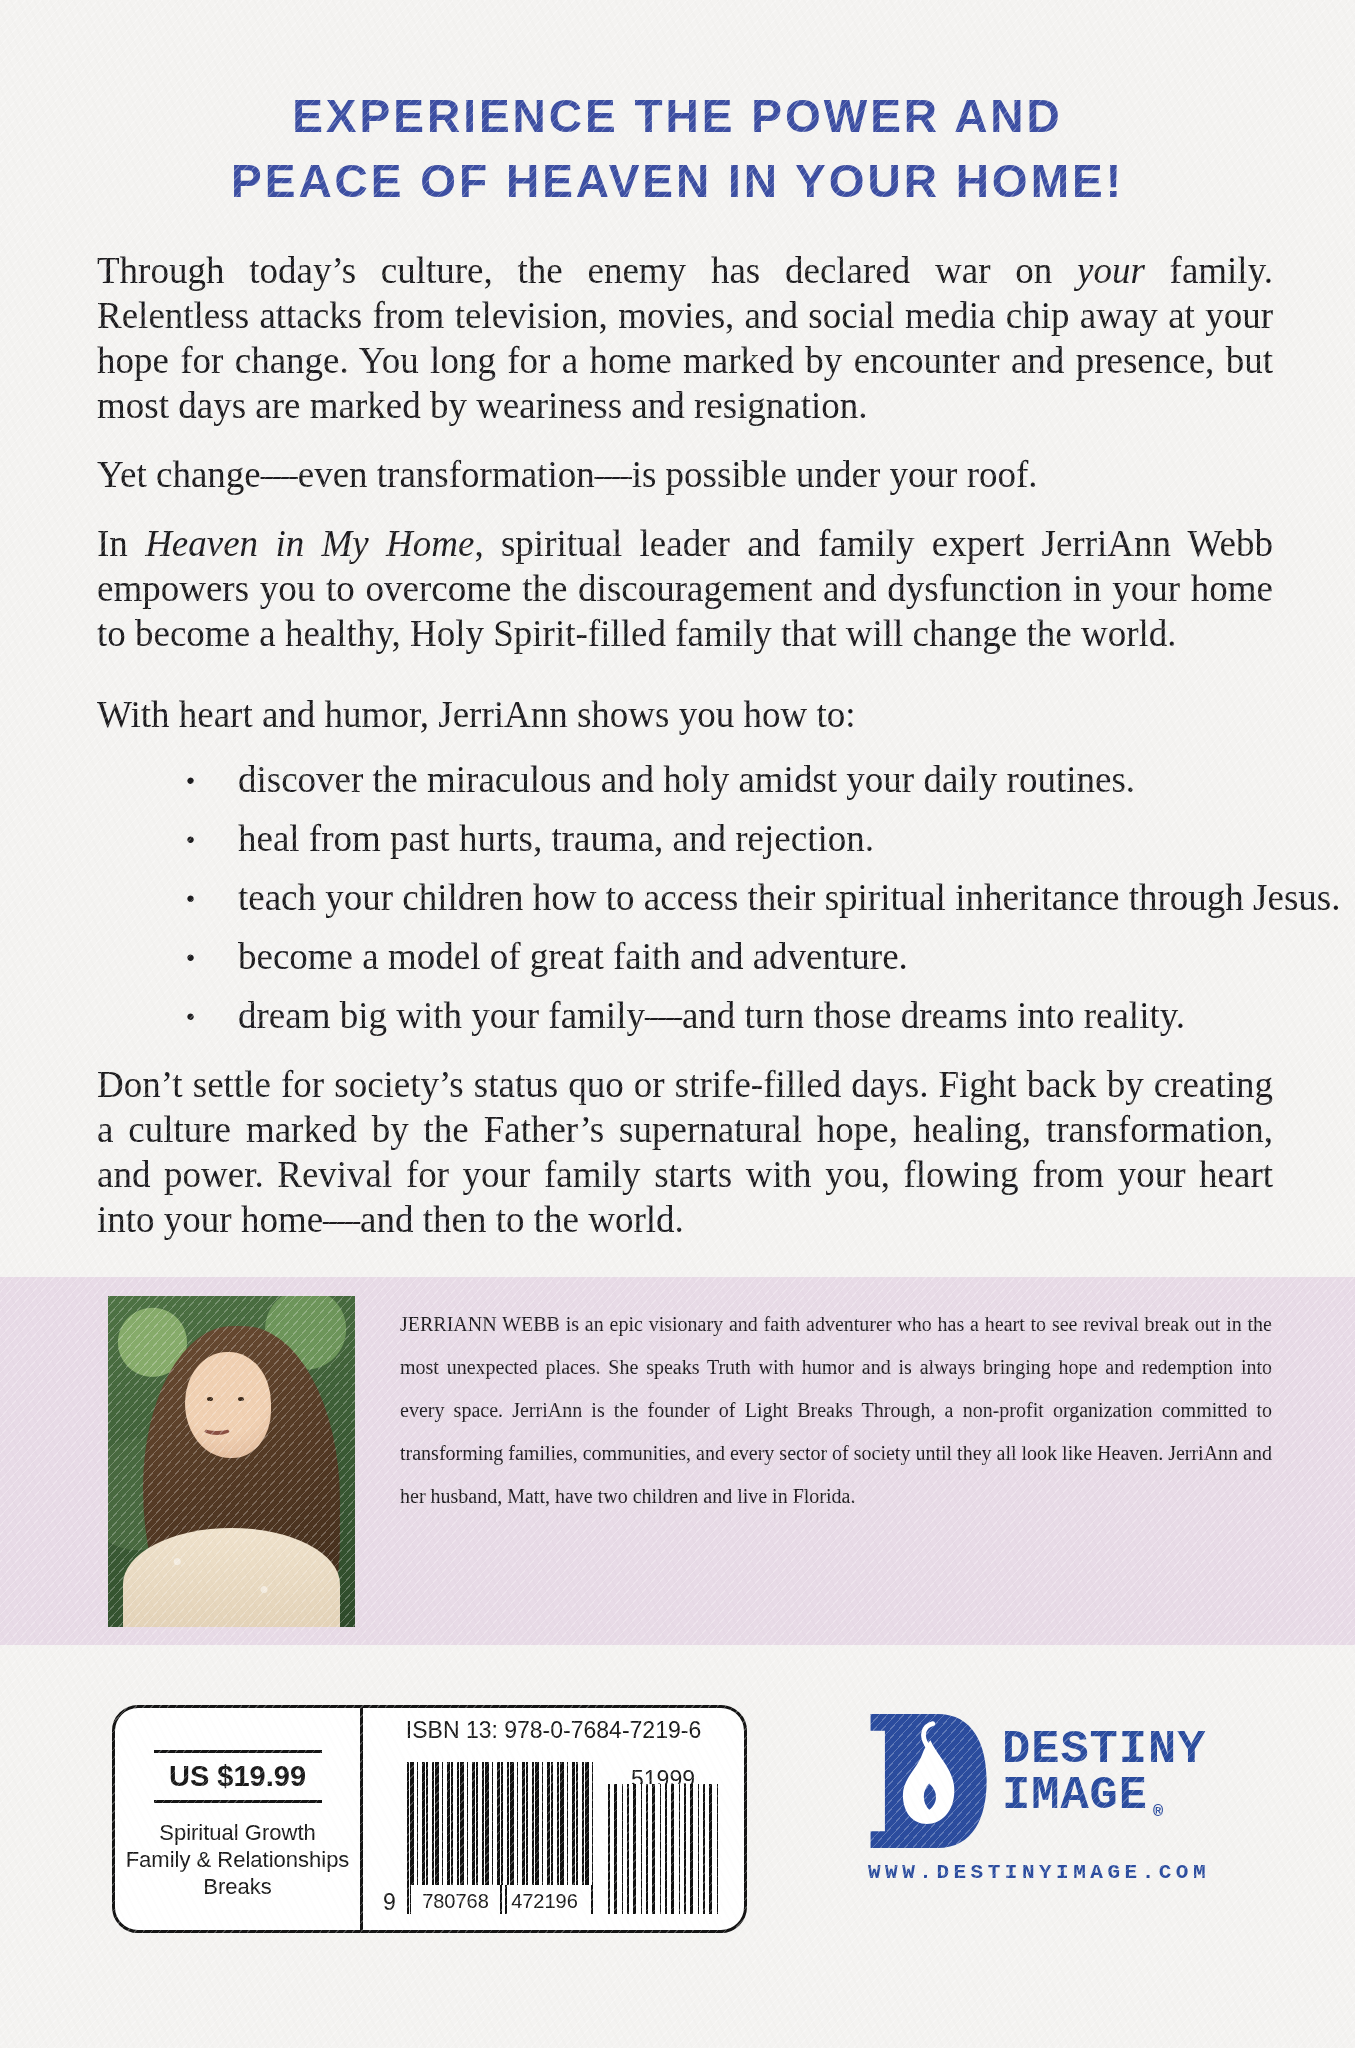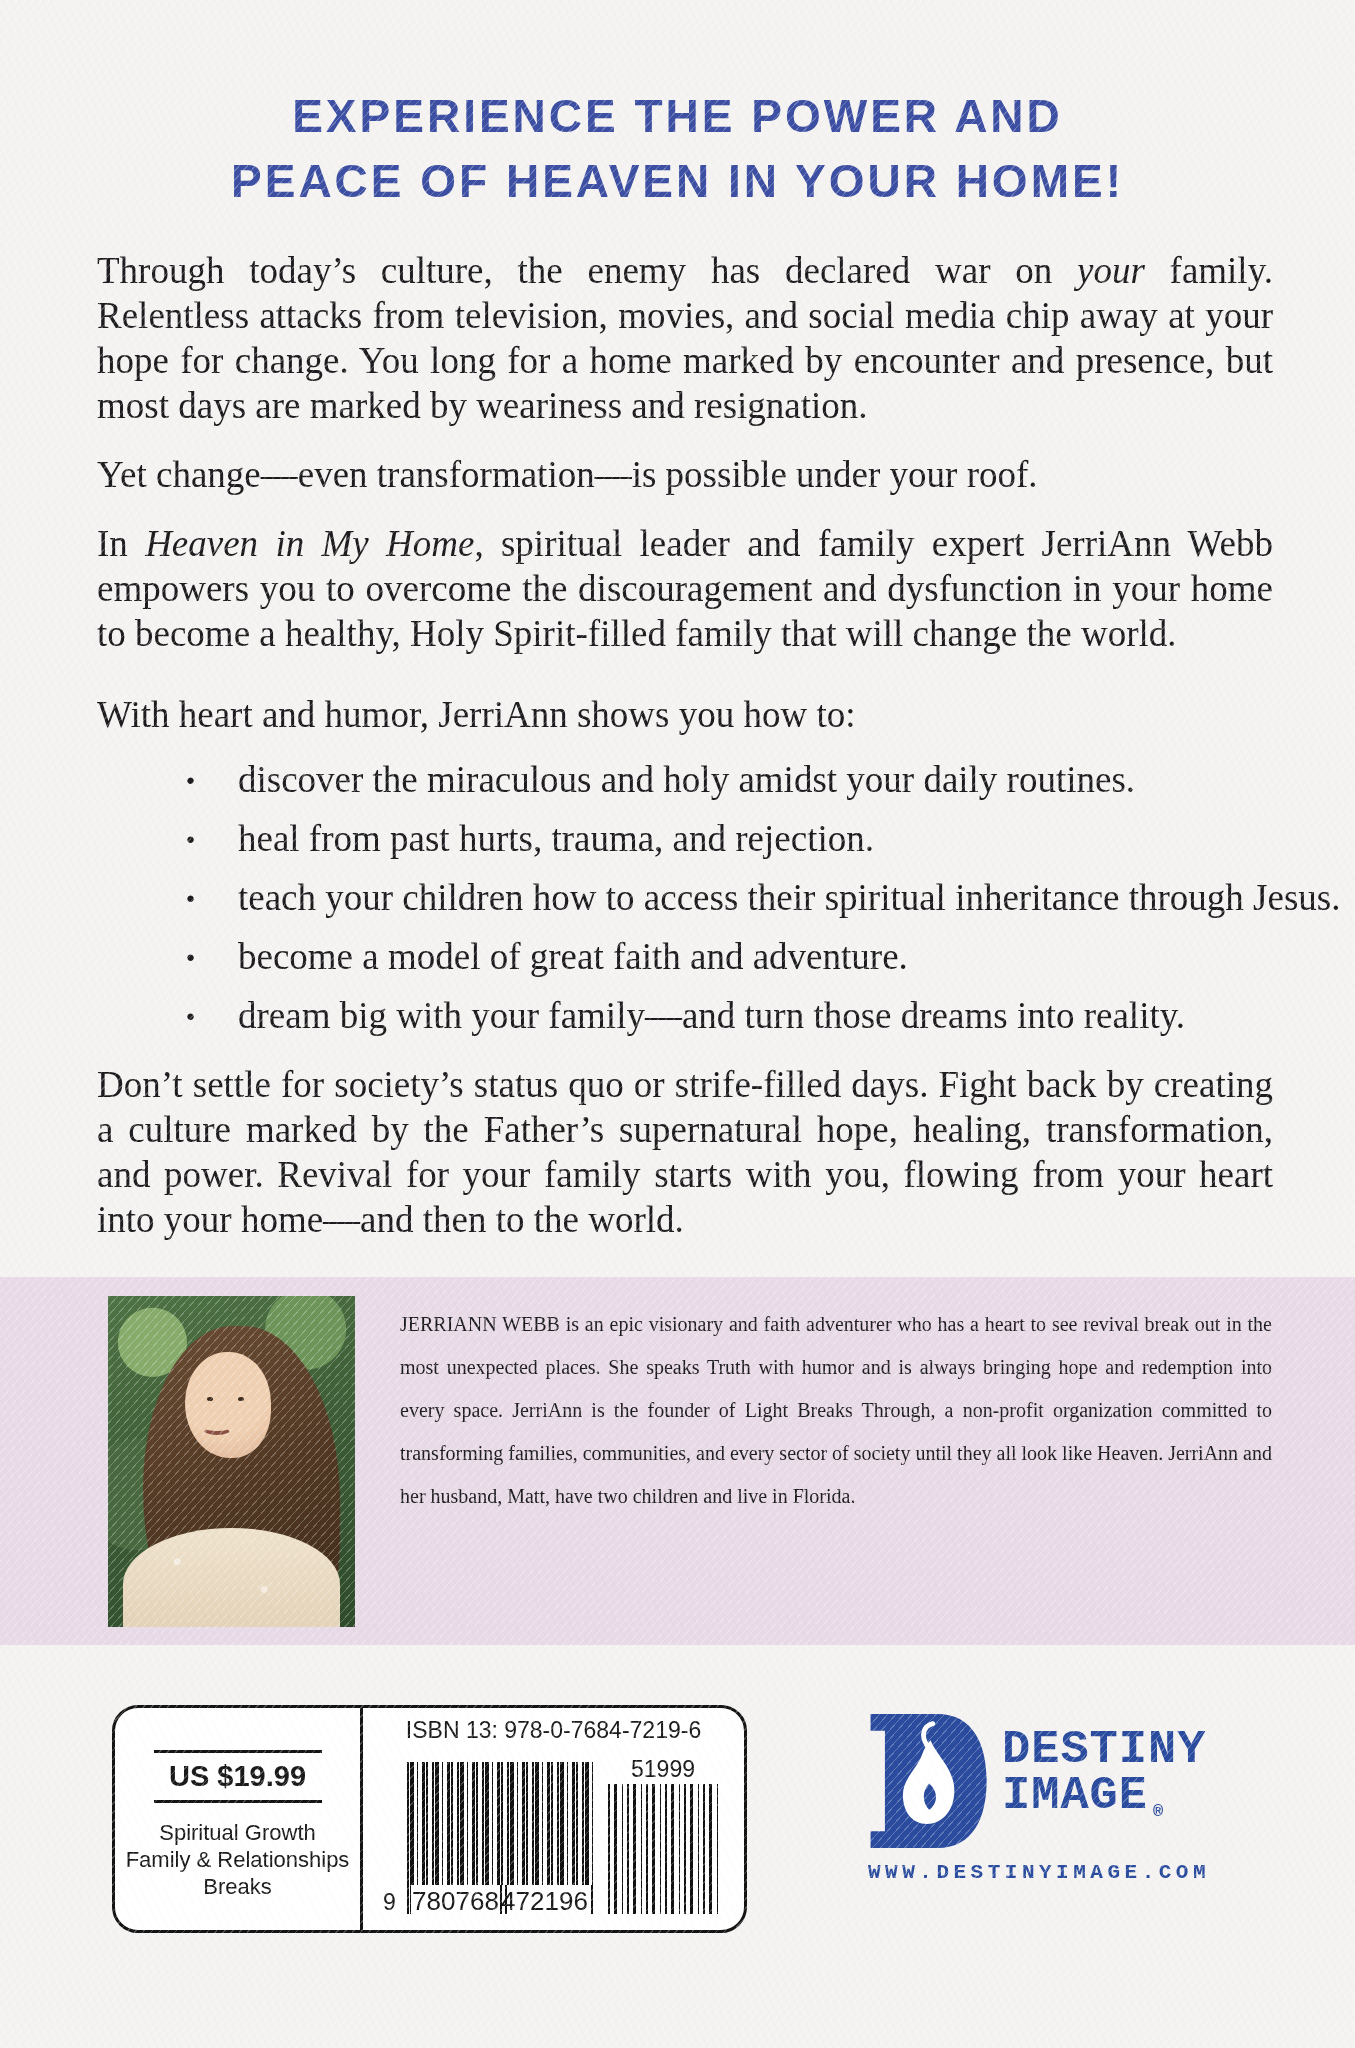--- a/index.html
+++ b/index.html
@@ -104,32 +104,32 @@
   .barcode{
     position:absolute;left:44px;top:54px;width:186px;height:152px;
     background:repeating-linear-gradient(90deg,
       #111 0 2px, #fff 2px 3px, #111 3px 7px, #fff 7px 10px,
       #111 10px 11px, #fff 11px 15px, #111 15px 18px, #fff 18px 19px,
       #111 19px 21px, #fff 21px 25px);
   }
   .digit-strip{
     position:absolute;left:4px;right:4px;bottom:0;height:29px;background:#fff;
     display:flex;justify-content:space-around;align-items:flex-end;
-    font-size:26px;line-height:26px;
+    font-size:20px;line-height:26px;
   }
   .guard{position:absolute;bottom:0;width:2px;height:29px;background:#111;}
   .g-left{left:-4px;} .g-mid{left:50%;} .g-mid2{left:calc(50% + 5px);} .g-right{right:-4px;}
   .lead-digit{position:absolute;left:20px;top:181px;font-size:23px;}
   .addon{
     position:absolute;left:245px;top:76px;width:110px;height:130px;
     background:repeating-linear-gradient(90deg,
       #111 0 2px, #fff 2px 6px, #111 6px 9px, #fff 9px 14px,
       #111 14px 15px, #fff 15px 19px);
   }
-  .addon-label{position:absolute;left:245px;top:48px;width:110px;text-align:center;font-size:23px;}
+  .addon-label{position:absolute;left:245px;top:58px;width:110px;text-align:center;font-size:23px;}
   
   .publisher{
     position:absolute;left:868px;top:1714px;width:430px;
     font-family:Liberation Mono, monospace;color:var(--logo-blue);
   }
   .pub-row{display:flex;align-items:center;}
   .pub-d{width:120px;height:134px;flex:0 0 auto;}
   .pub-words{margin-left:14px;font-weight:bold;font-size:47px;line-height:46px;letter-spacing:1px;}
   .pub-reg{font-size:17px;font-weight:bold;vertical-align:-8px;margin-left:5px;}
   .pub-url{margin-top:13px;font-weight:bold;font-size:21px;letter-spacing:4.5px;white-space:nowrap;}

